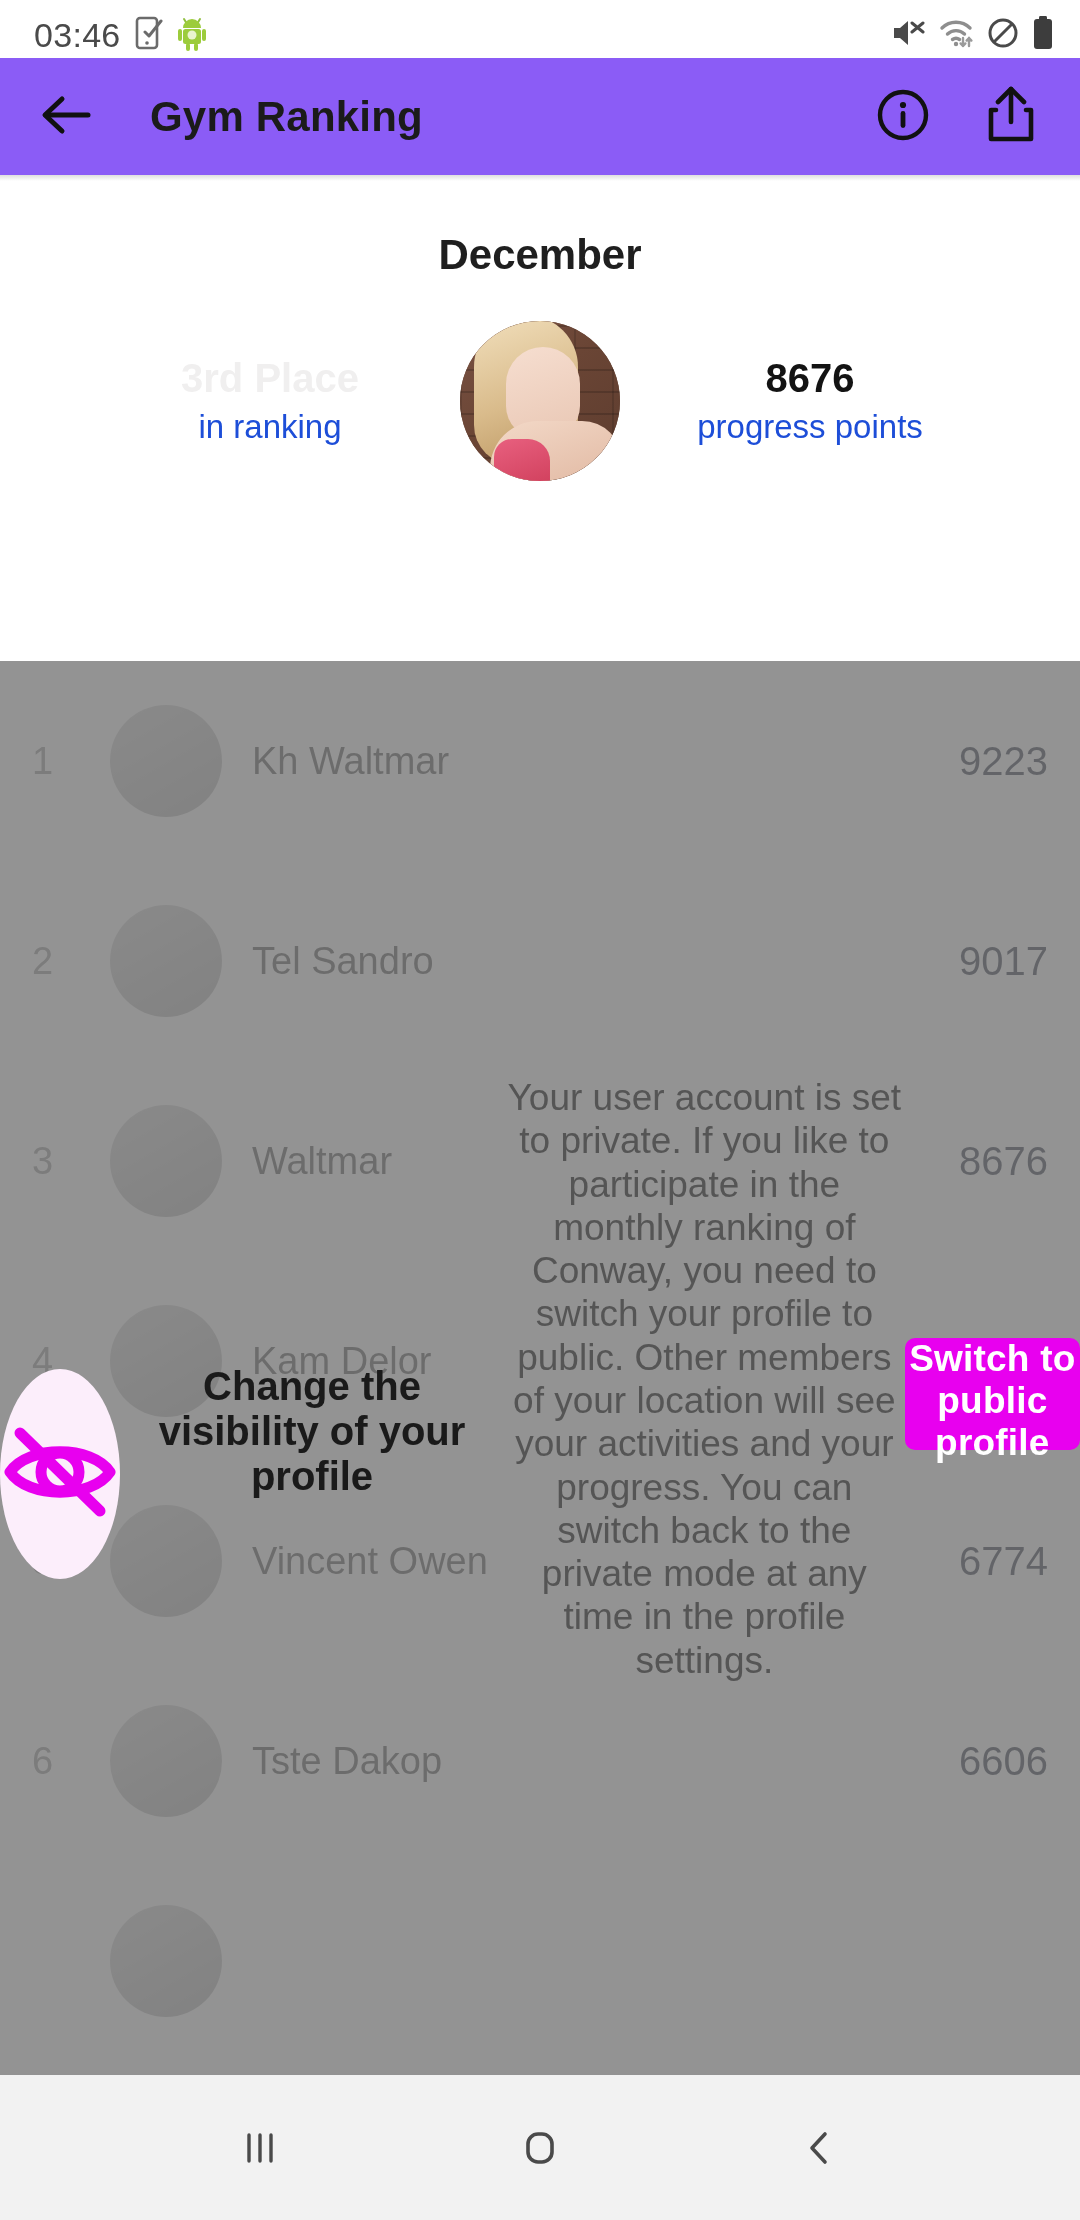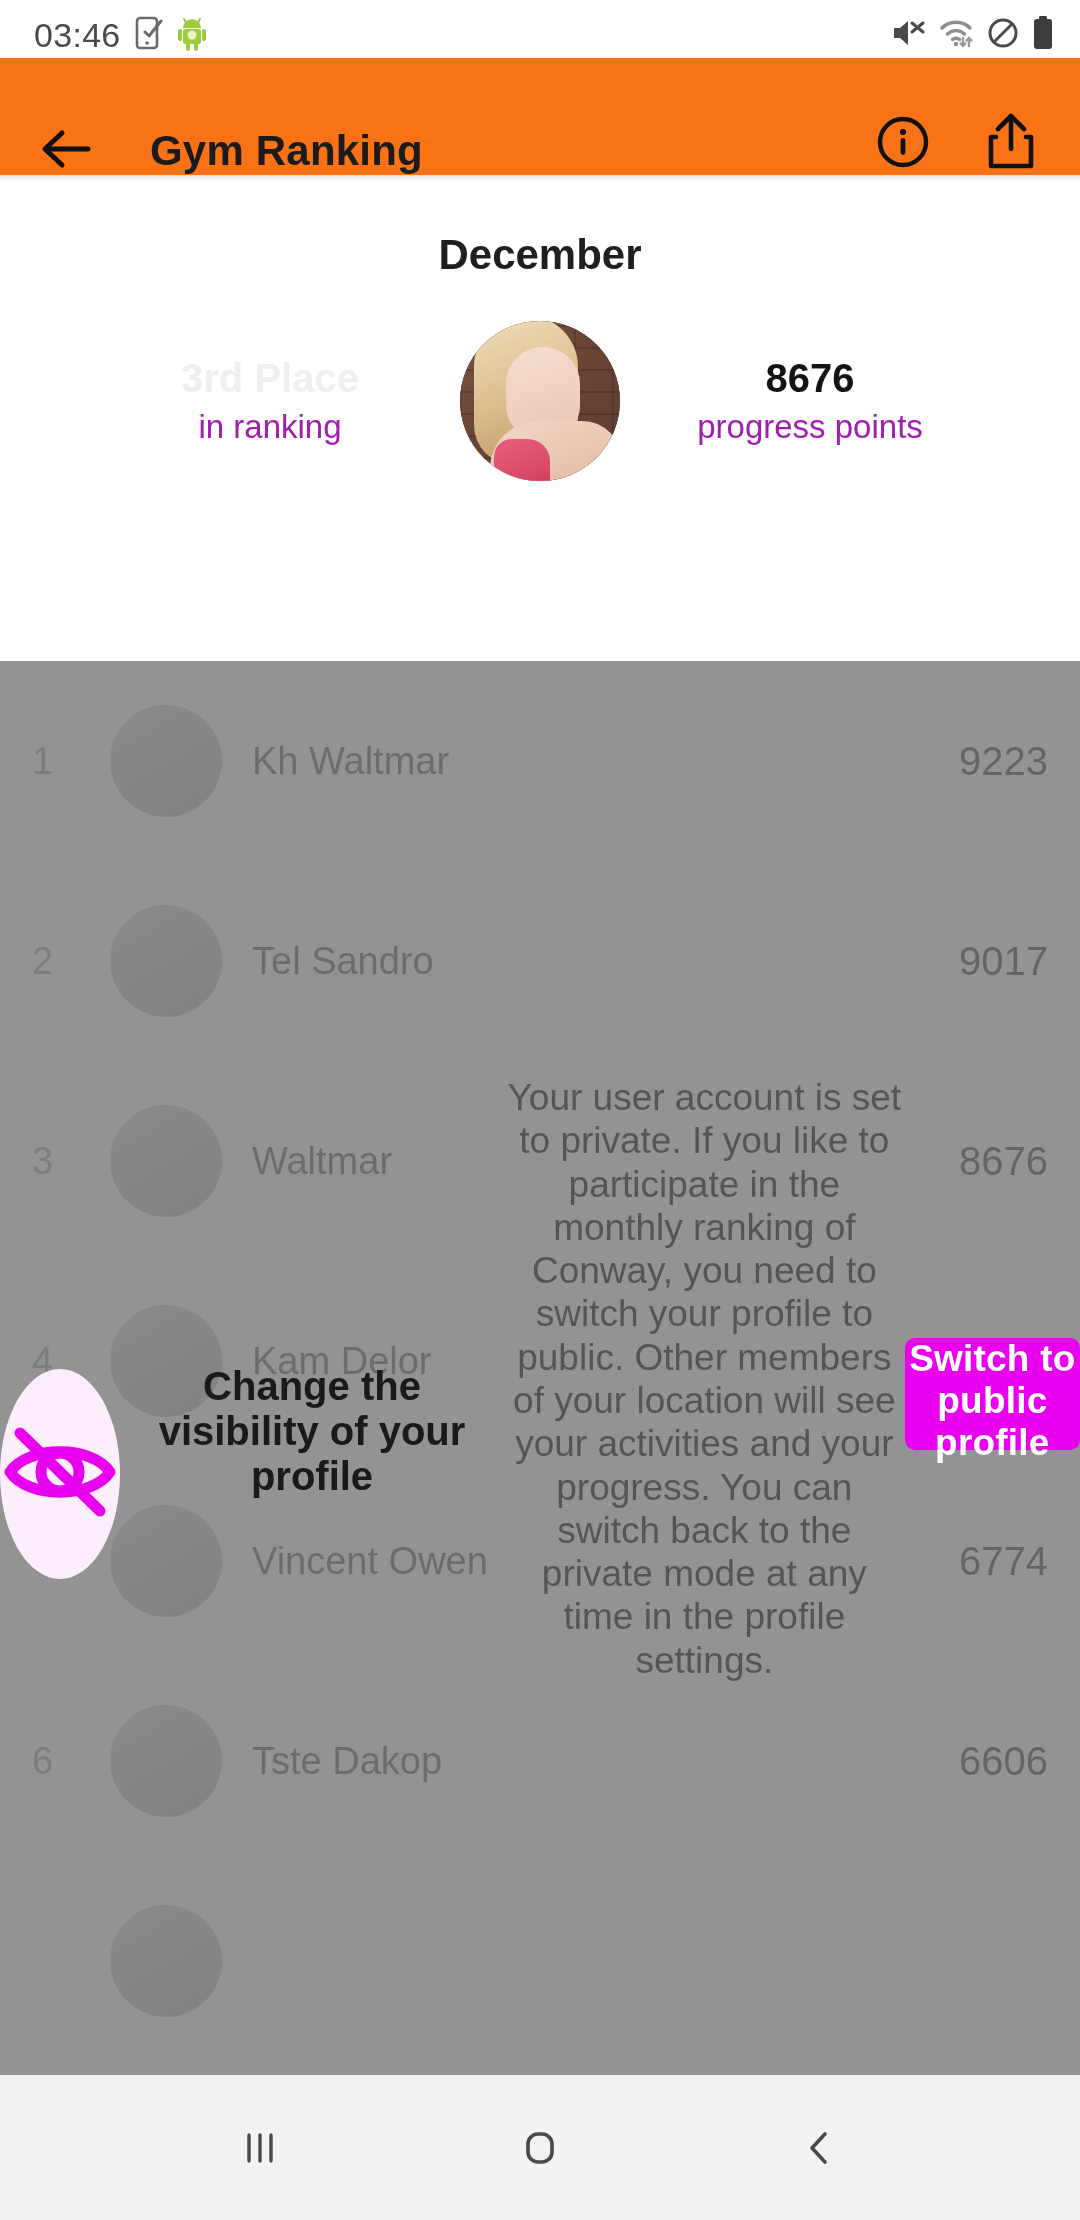--- a/index.html
+++ b/index.html
@@ -18,21 +18,21 @@
     padding:12px 26px 0 34px; background:#ffffff;
   }
   .sb-left { display:flex; align-items:center; gap:14px; }
   .sb-time { font-size:34px; color:#4a4a4a; letter-spacing:0.3px; }
   .sb-right { display:flex; align-items:center; gap:13px; }
   .sb-ico { display:block; }
 
   
   .appbar {
     position:absolute; top:58px; left:0; width:1080px; height:117px;
-    display:flex; align-items:flex-end; background:#f97316;
+    display:flex; align-items:center; background:#8b5cf6;
     padding:0 44px 0 40px;
   }
   .appbar-title {
     font-size:42px; font-weight:bold; color:#1b1b1b;
     margin-left:58px; flex:1; letter-spacing:0.2px;
   }
   .appbar-actions { display:flex; align-items:center; gap:56px; }
   .divider-shadow {
     position:absolute; top:175px; left:0; width:1080px; height:6px;
     background:linear-gradient(to bottom, rgba(0,0,0,0.13), rgba(0,0,0,0));
@@ -48,21 +48,21 @@
     color:#1f1f1f; margin-top:50px;
   }
   .statrow {
     display:flex; align-items:center; justify-content:center;
     margin-top:42px;
   }
   .stat-col { width:360px; text-align:center; }
   .stat-big { font-size:40px; font-weight:bold; line-height:1.25; }
   .stat-big.muted { color:#f0efef; }
   .stat-big.dark { color:#131313; }
-  .stat-sub { font-size:33px; color:#a21caf; line-height:1.3; margin-top:3px; }
+  .stat-sub { font-size:33px; color:#1d4ed8; line-height:1.3; margin-top:3px; }
   .avatar-wrap { width:180px; display:flex; justify-content:center; }
   .avatar {
     width:160px; height:160px; border-radius:50%;
     overflow:hidden; position:relative;
     background:#6d4b3c;
   }
   .avatar .brick {
     position:absolute; inset:0;
     background:
       repeating-linear-gradient(0deg, rgba(0,0,0,0.17) 0 2px, rgba(0,0,0,0) 2px 22px),

